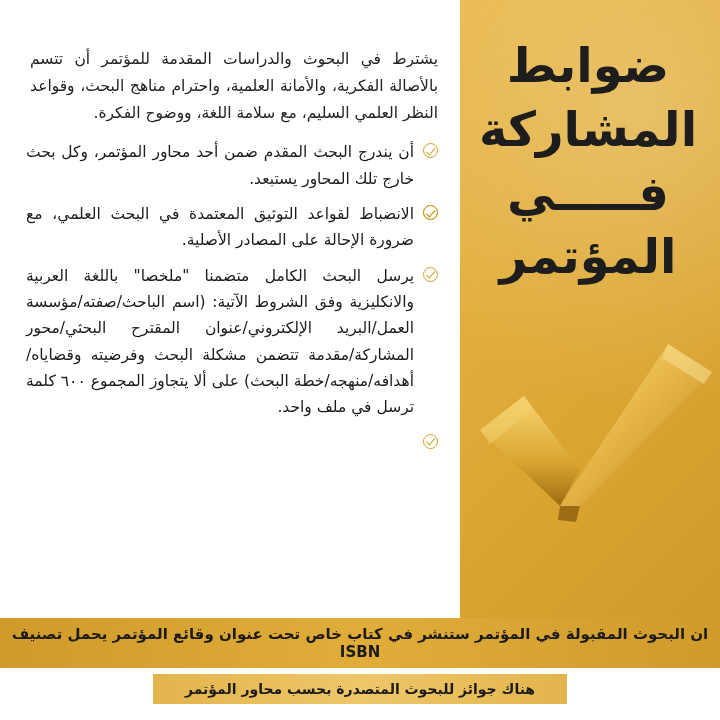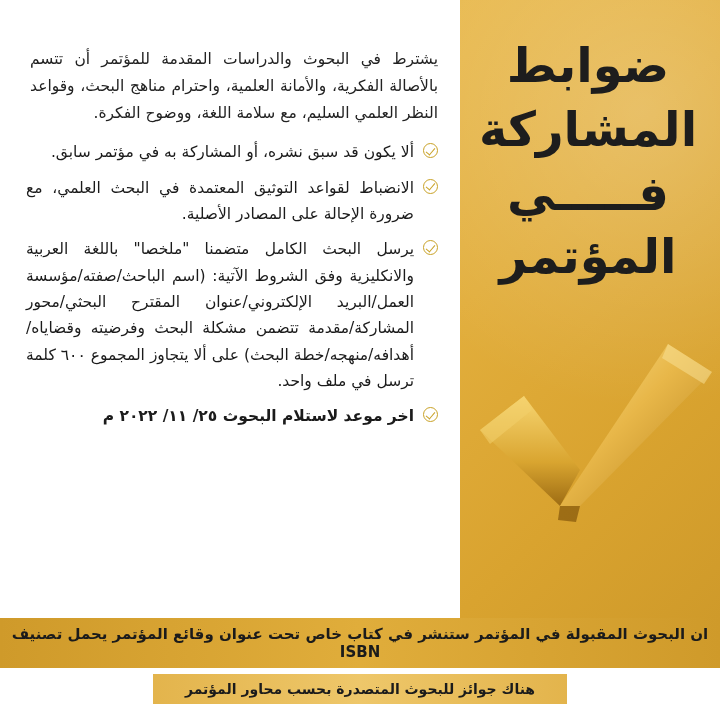--- a/index.html
+++ b/index.html
@@ -205,33 +205,35 @@
       </svg>
     </div>
   </div>
 
   <div class="content">
     <p class="intro">يشترط في البحوث والدراسات المقدمة للمؤتمر أن تتسم بالأصالة الفكرية، والأمانة العلمية، واحترام مناهج البحث، وقواعد النظر العلمي السليم، مع سلامة اللغة، ووضوح الفكرة.</p>
 
     <ul class="rules">
       <li>
         <span class="bullet-check"></span>
-        <span>ألا يكون قد سبق نشره، أو المشاركة به في مؤتمر سابق.</span>
+        <span>أن يندرج البحث المقدم ضمن أحد محاور المؤتمر، وكل بحث خارج تلك المحاور يستبعد.</span>
+      </li>
+      <li>
+        <span class="bullet-check"></span>
       </li>
       <li>
         <span class="bullet-check"></span>
         <span>الانضباط لقواعد التوثيق المعتمدة في البحث العلمي، مع ضرورة الإحالة على المصادر الأصلية.</span>
       </li>
       <li>
         <span class="bullet-check"></span>
         <span>يرسل البحث الكامل متضمنا "ملخصا" باللغة العربية والانكليزية وفق الشروط الآتية: (اسم الباحث/صفته/مؤسسة العمل/البريد الإلكتروني/عنوان المقترح البحثي/محور المشاركة/مقدمة تتضمن مشكلة البحث وفرضيته وقضاياه/أهدافه/منهجه/خطة البحث) على ألا يتجاوز المجموع ٦٠٠ كلمة ترسل في ملف واحد.</span>
       </li>
       <li class="deadline">
         <span class="bullet-check"></span>
-        <span>اخر موعد لاستلام البحوث ٢٥/ ١١/ ٢٠٢٢ م</span>
       </li>
     </ul>
   </div>
 
   <div class="footer">
     <div class="footer-bar-1">ان البحوث المقبولة في المؤتمر ستنشر في كتاب خاص تحت عنوان وقائع المؤتمر يحمل تصنيف ISBN</div>
     <div class="footer-bar-2-wrap">
       <div class="footer-bar-2">هناك جوائز للبحوث المتصدرة بحسب محاور المؤتمر</div>
     </div>
   </div>

